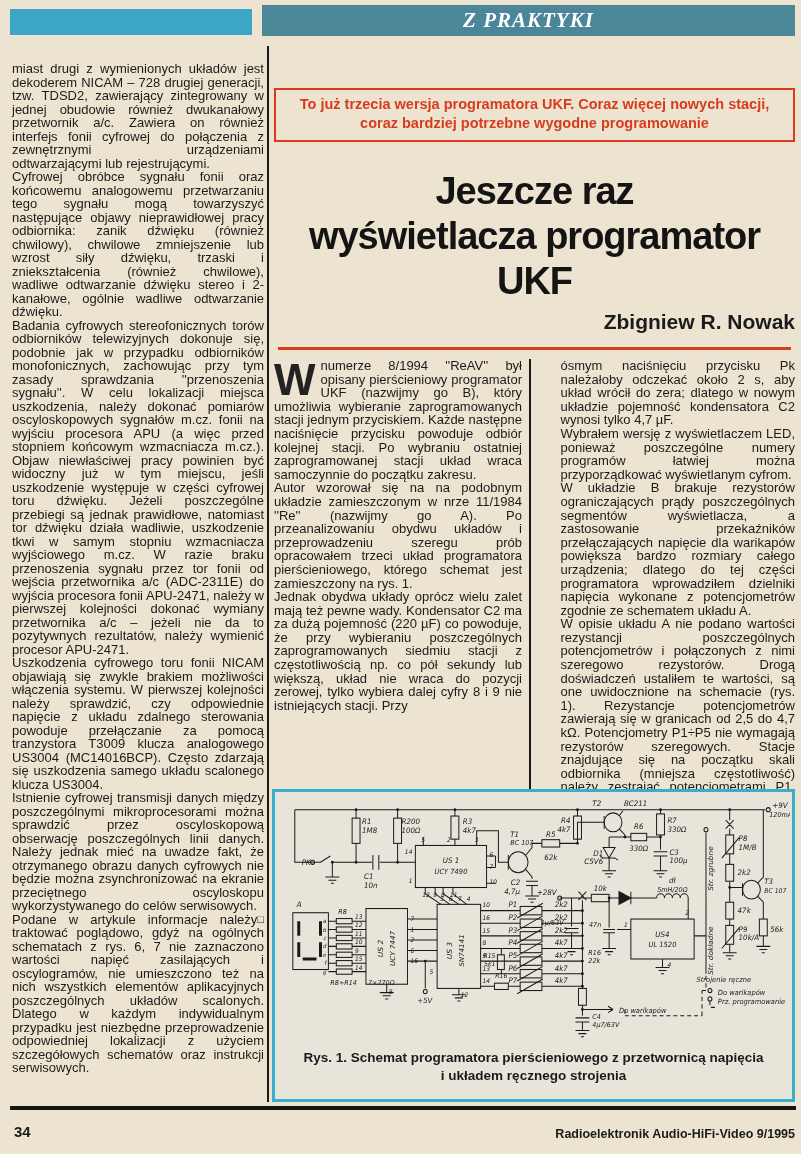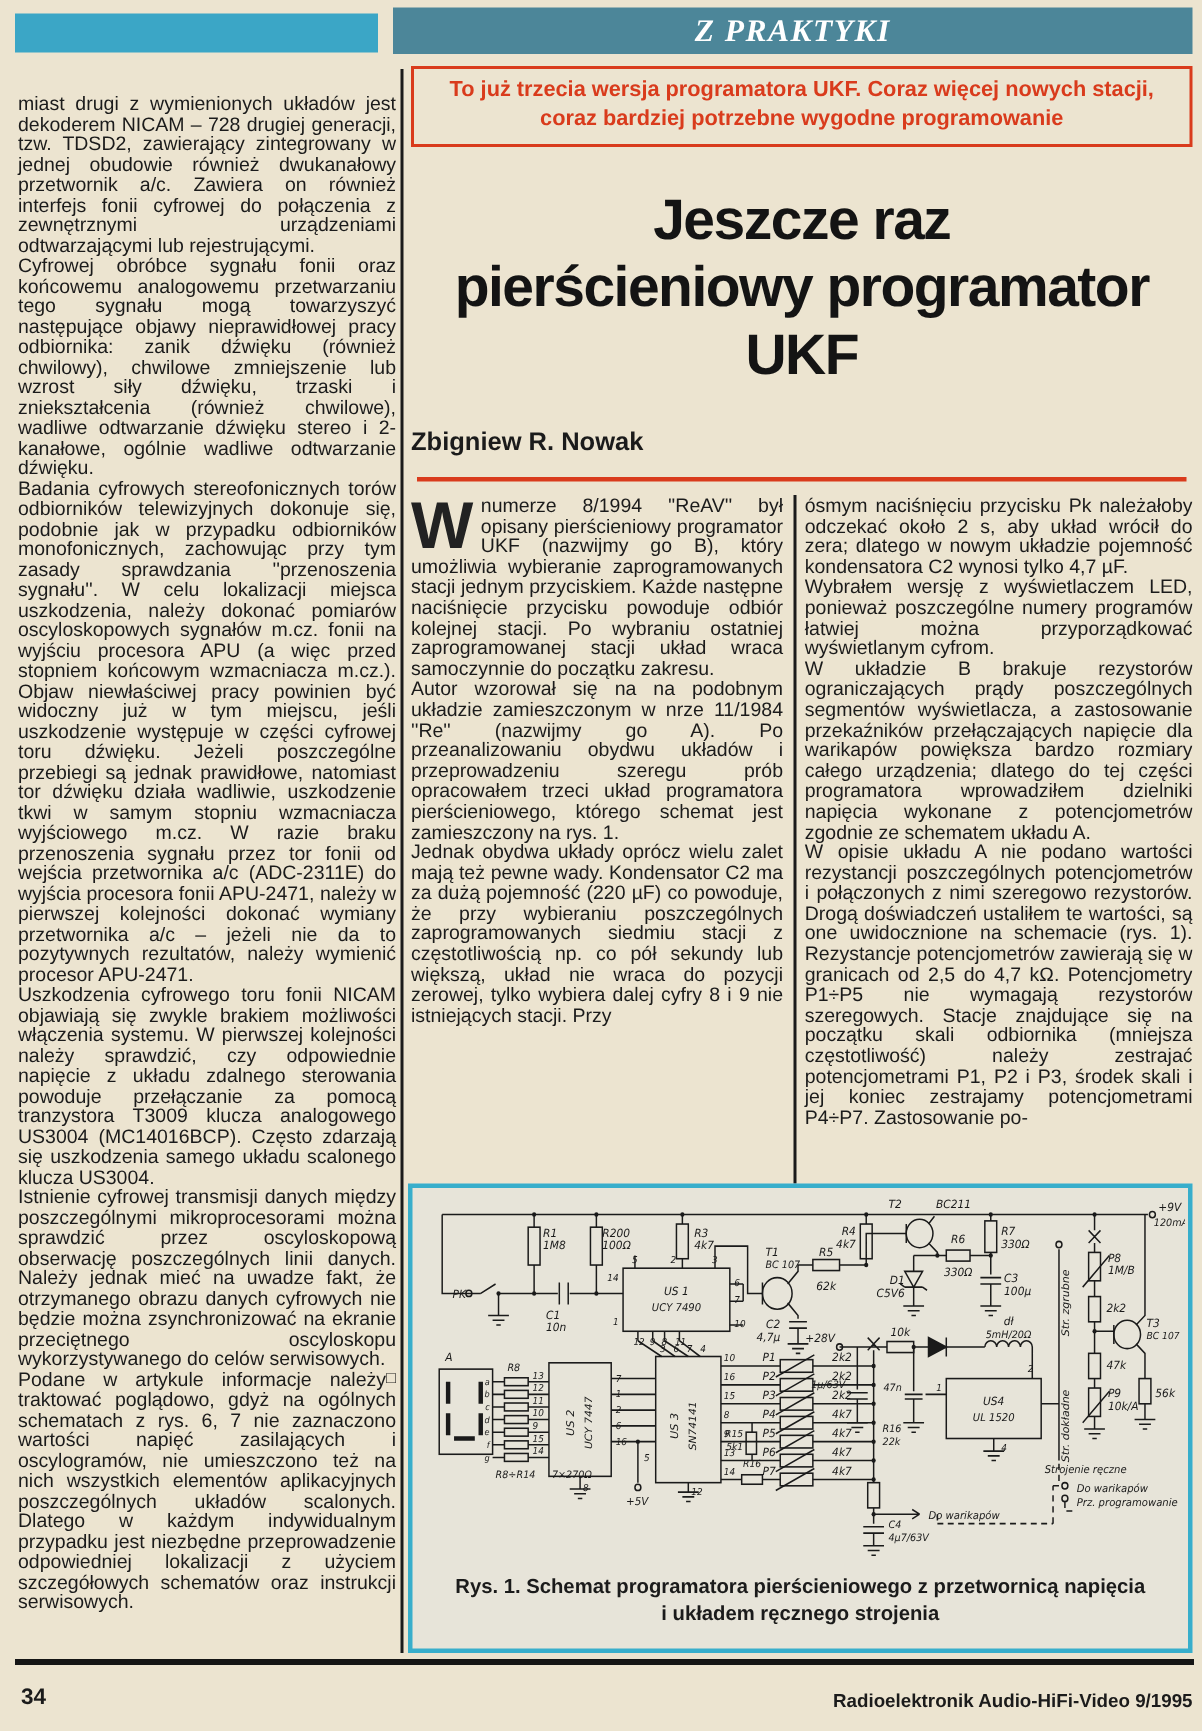--- a/index.html
+++ b/index.html
@@ -13,29 +13,29 @@
              text-align:center;line-height:31px;letter-spacing:1px;font-family:Liberation Serif, serif;}
   
   .left-col{left:12px;top:62px;width:252px;font-size:13px;line-height:13.5px;
             text-align:justify;}
   .left-col p{margin:0;}
   .endmark{float:right;font-size:11px;}
   .divider-v1{left:267px;top:46px;width:2px;height:1056px;background:#1a1a1a;}
   
   .article{left:274px;top:44px;width:521px;}
   .teaser{border:2px solid #d93b1c;color:#d93b1c;font-weight:bold;font-size:14.5px;
-          line-height:19px;text-align:center;padding:5px 8px 7px;}
+          line-height:19px;text-align:center;padding:5px 8px 7px;margin-top:44px;}
   .title{font-weight:bold;font-size:38px;line-height:45px;text-align:center;
          letter-spacing:-1px;margin-top:27px;color:#141414;}
-  .author{font-weight:bold;font-size:17px;text-align:left;margin-top:25px;}
+  .author{font-weight:bold;font-size:21px;text-align:right;margin-top:6px;}
   .red-rule{height:3px;background:#d93b1c;margin:13px 4px 0 4px;}
   .cols{display:flex;margin-top:9px;height:536px;overflow:hidden;}
   .col1{width:248px;}
   .divider-v2{width:1.5px;background:#1a1a1a;margin:0 6px 0 7px;}
-  .col2{flex:1;}
+  .col2{flex:1;margin-left:24px;}
   .cols p, .col1 p, .col2 p{margin:0;font-size:13px;line-height:13.6px;text-align:justify;}
   .dropcap{float:left;font-size:44px;line-height:37px;font-weight:bold;
            padding:2px 5px 0 0;color:#222;}
   
   .figure{left:272px;top:789px;width:523px;height:313px;border:3px solid #38aecb;
           background:#e7e4d9;box-sizing:border-box;padding:3px 2px 0 2px;}
   .figure svg{display:block;width:100%;height:246px;}
   .fig-caption{font-weight:bold;font-size:13.5px;line-height:18px;text-align:center;
                margin-top:8px;}
   .sch-label{font-family:"DejaVu Sans",sans-serif;font-style:italic;fill:#1a1a1a;}
@@ -62,21 +62,21 @@
     <span class="endmark">□</span><span>Podane w artykule informacje należy traktować poglądowo, gdyż na ogólnych schematach z rys. 6, 7 nie zaznaczono wartości napięć zasilających i oscylogramów, nie umieszczono też na nich wszystkich elementów aplikacyjnych poszczególnych układów scalonych. Dlatego w każdym indywidualnym przypadku jest niezbędne przeprowadzenie odpowiedniej lokalizacji z użyciem szczegółowych schematów oraz instrukcji serwisowych.</span>
   </p>
 </div>
 
 <div class="abs divider-v1"></div>
 
 <div class="abs article">
   <div class="teaser">To już trzecia wersja programatora UKF. Coraz więcej nowych stacji, coraz bardziej potrzebne wygodne programowanie</div>
   <div class="title">
     <div>Jeszcze raz</div>
-    <div>pierścieniowy programator UKF</div>
+    <div>wyświetlacza programator UKF</div>
   </div>
   <div class="author">Zbigniew R. Nowak</div>
   <div class="red-rule"></div>
   <div class="cols">
     <div class="col1">
       <p>
         <span class="dropcap">W</span><span>numerze 8/1994 ''ReAV'' był opisany pierścieniowy programator UKF (nazwijmy go B), który umożliwia wybieranie zaprogramowanych stacji jednym przyciskiem. Każde następne naciśnięcie przycisku powoduje odbiór kolejnej stacji. Po wybraniu ostatniej zaprogramowanej stacji układ wraca samoczynnie do początku zakresu.</span>
       </p>
       <p>Autor wzorował się na na podobnym układzie zamieszczonym w nrze 11/1984 ''Re'' (nazwijmy go A). Po przeanalizowaniu obydwu układów i przeprowadzeniu szeregu prób opracowałem trzeci układ programatora pierścieniowego, którego schemat jest zamieszczony na rys. 1.</p>
       <p>Jednak obydwa układy oprócz wielu zalet mają też pewne wady. Kondensator C2 ma za dużą pojemność (220 µF) co powoduje, że przy wybieraniu poszczególnych zaprogramowanych siedmiu stacji z częstotliwością np. co pół sekundy lub większą, układ nie wraca do pozycji zerowej, tylko wybiera dalej cyfry 8 i 9 nie istniejących stacji. Przy</p>

